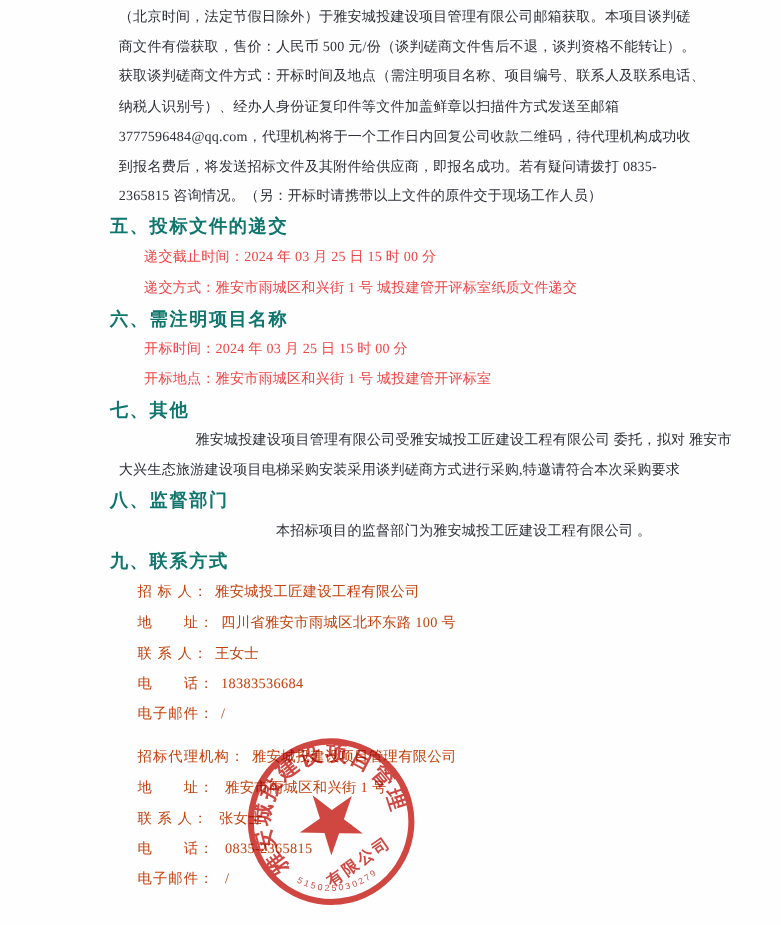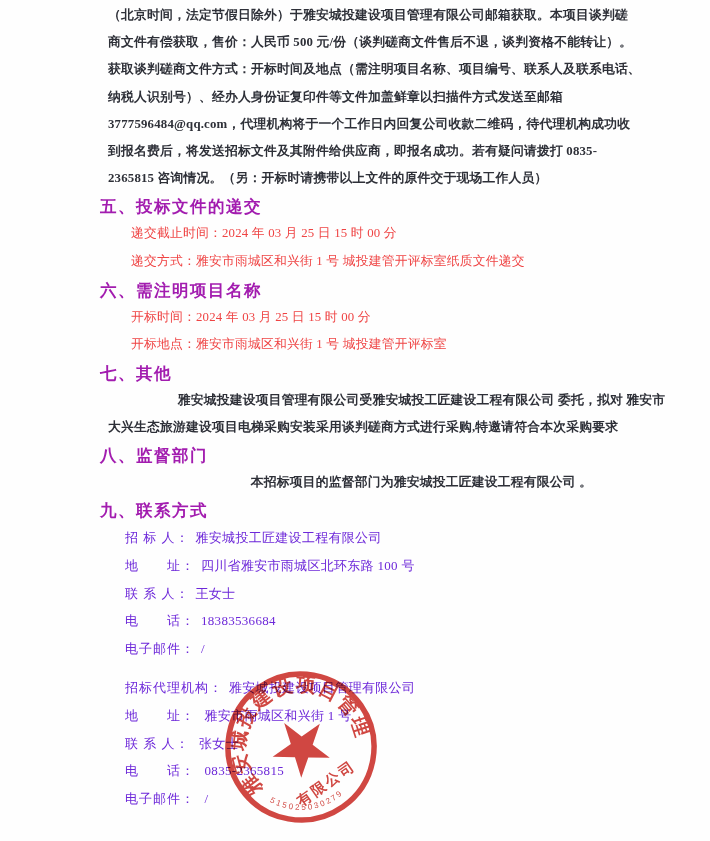--- a/index.html
+++ b/index.html
@@ -15,47 +15,46 @@
     padding-top:2px;
     box-sizing:border-box;
   }
   .textblock { padding-left:108px; }
   .pline {
     font-size:12.8px;
     line-height:27.2px;
     letter-spacing:0.2px;
     white-space:nowrap;
     color:#2e3038;
-    font-weight:bold;
   }
   .pline.first-indent { padding-left:25px;text-align:center; }
   .sec-heading {
     font-family:"Liberation Sans", sans-serif;
     font-size:16.5px;
     font-weight:700;
-    color:#a21caf;
+    color:#0f766e;
     line-height:24px;
     letter-spacing:1.5px;
     margin:2px 0 2px -8px;
     white-space:nowrap;
   }
   .item-line {
     font-size:12.8px;
     line-height:27.6px;
     letter-spacing:0.2px;
     white-space:nowrap;
     color:#ef4444;
     padding-left:23px;
   }
   .contact-row {
     font-size:13px;
     line-height:27.6px;
     letter-spacing:0.3px;
     white-space:nowrap;
-    color:#6d28d9;
+    color:#c2410c;
     padding-left:17px;
   }
   .contact-row .lbl { letter-spacing:1px; }
   .contact-row .val { padding-left:6px; }
   .agency-block { margin-top:12px; }
   .seal {
     position:absolute;
     left:221px; top:667px;
     width:160px; height:160px;
     mix-blend-mode:multiply;

